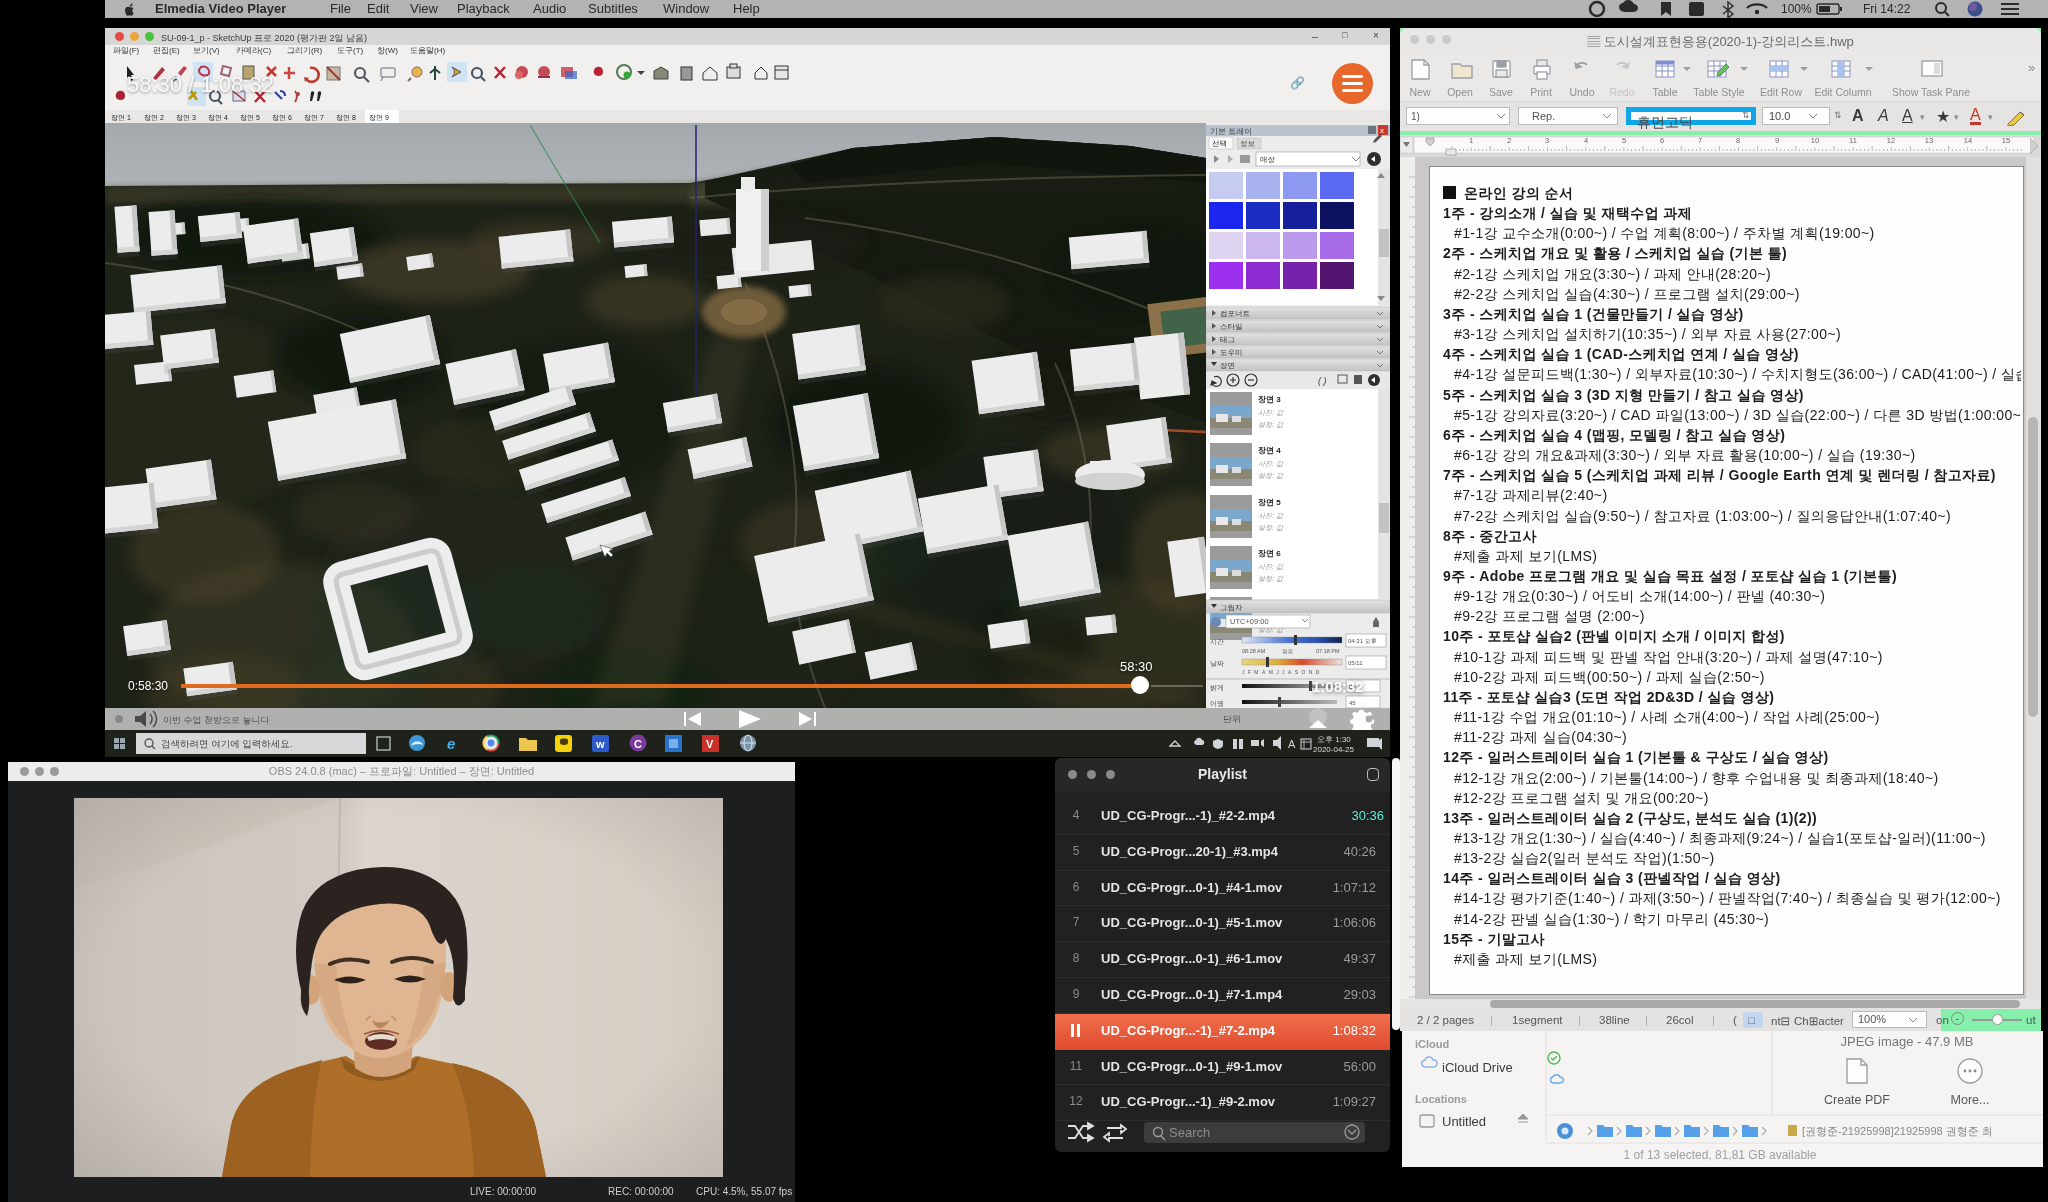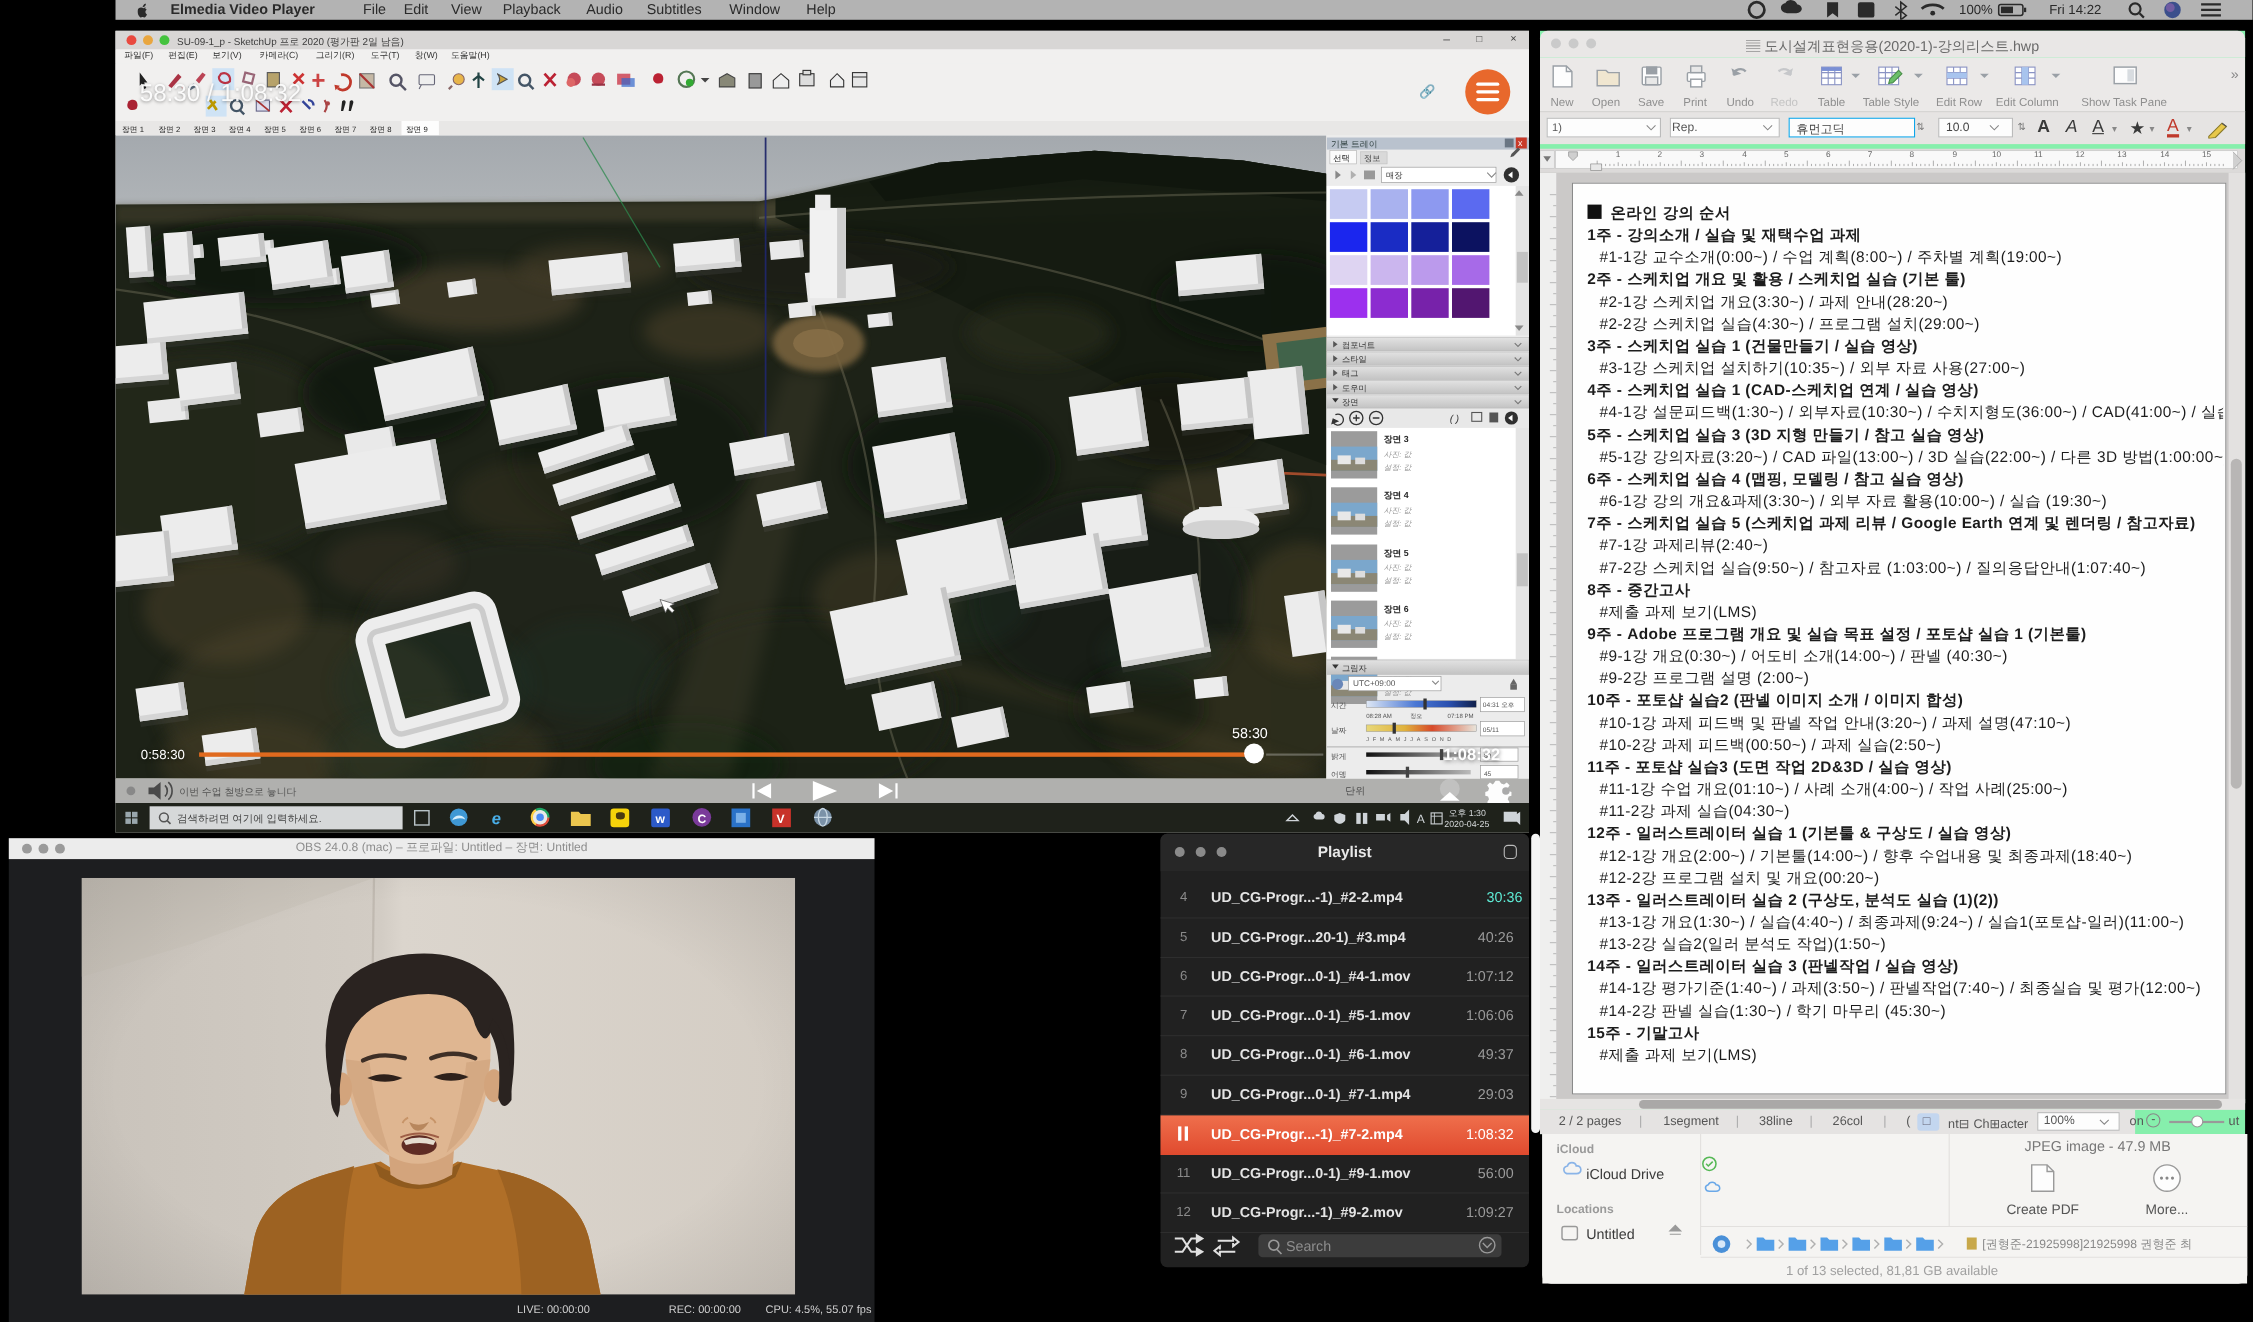--- a/index.html
+++ b/index.html
@@ -1034,25 +1034,25 @@
         <text x="381" y="44" font-size="10.5" fill="#8f8f8f" text-anchor="middle">Edit Row</text>
         <text x="443" y="44" font-size="10.5" fill="#8f8f8f" text-anchor="middle">Edit Column</text>
         <text x="531" y="44" font-size="10.5" fill="#8f8f8f" text-anchor="middle">Show Task Pane</text>
     <text x="628" y="20" font-size="13" fill="#8a8a8a">»</text>
   </svg>
   <div class="ab" style="left:0;top:73px;width:641px;height:30px;background:#e6e4e3;border-top:1px solid #d5d3d2;">
     <span class="ab" style="left:6px;top:5px;width:104px;height:18px;background:#fdfdfd;border:1px solid #bbb;font-size:10px;color:#555;padding:3px 4px;">1)</span>
     <svg class="ab" style="left:96px;top:11px" width="10" height="8">
           <path d="M1 1l4 4 4-4" stroke="#888" fill="none"></path>
         </svg>
-    <span class="ab" style="left:118px;top:5px;width:100px;height:18px;background:#fdfdfd;border:1px solid #bbb;font-size:11px;color:#555;padding:2px 1px;">Rep.</span>
+    <span class="ab" style="left:118px;top:5px;width:100px;height:18px;background:#fdfdfd;border:1px solid #bbb;font-size:11px;color:#555;padding:2px 13px;">Rep.</span>
     <svg class="ab" style="left:202px;top:11px" width="10" height="8">
           <path d="M1 1l4 4 4-4" stroke="#888" fill="none"></path>
         </svg>
-    <span class="ab" style="left:226px;top:5px;width:115px;height:18px;background:#fdfdfd;border:1px solid #0ea5e9;font-size:11px;color:#444;padding:2px 6px;">휴먼고딕</span>
+    <span class="ab" style="left:226px;top:5px;width:130px;height:18px;background:#fdfdfd;border:5px solid #0ea5e9;font-size:14px;color:#444;padding:2px 6px;">휴먼고딕</span>
     <span class="ab" style="left:342px;top:8px;font-size:9px;color:#777;">⇅</span>
     <span class="ab" style="left:362px;top:5px;width:68px;height:18px;background:#fdfdfd;border:1px solid #bbb;font-size:11px;color:#444;padding:2px 6px;">10.0</span>
     <svg class="ab" style="left:408px;top:11px" width="10" height="8">
           <path d="M1 1l4 4 4-4" stroke="#888" fill="none"></path>
         </svg>
     <span class="ab" style="left:434px;top:8px;font-size:9px;color:#777;">⇅</span>
     <span class="ab" style="left:452px;top:5px;font-size:16px;font-weight:bold;color:#3a3a3a;">A</span>
     <span class="ab" style="left:478px;top:5px;font-size:16px;font-style:italic;color:#3a3a3a;">A</span>
     <span class="ab" style="left:502px;top:5px;font-size:16px;color:#3a3a3a;text-decoration:underline;">A</span>
     <span class="ab" style="left:520px;top:10px;font-size:9px;color:#888;">▾</span>

